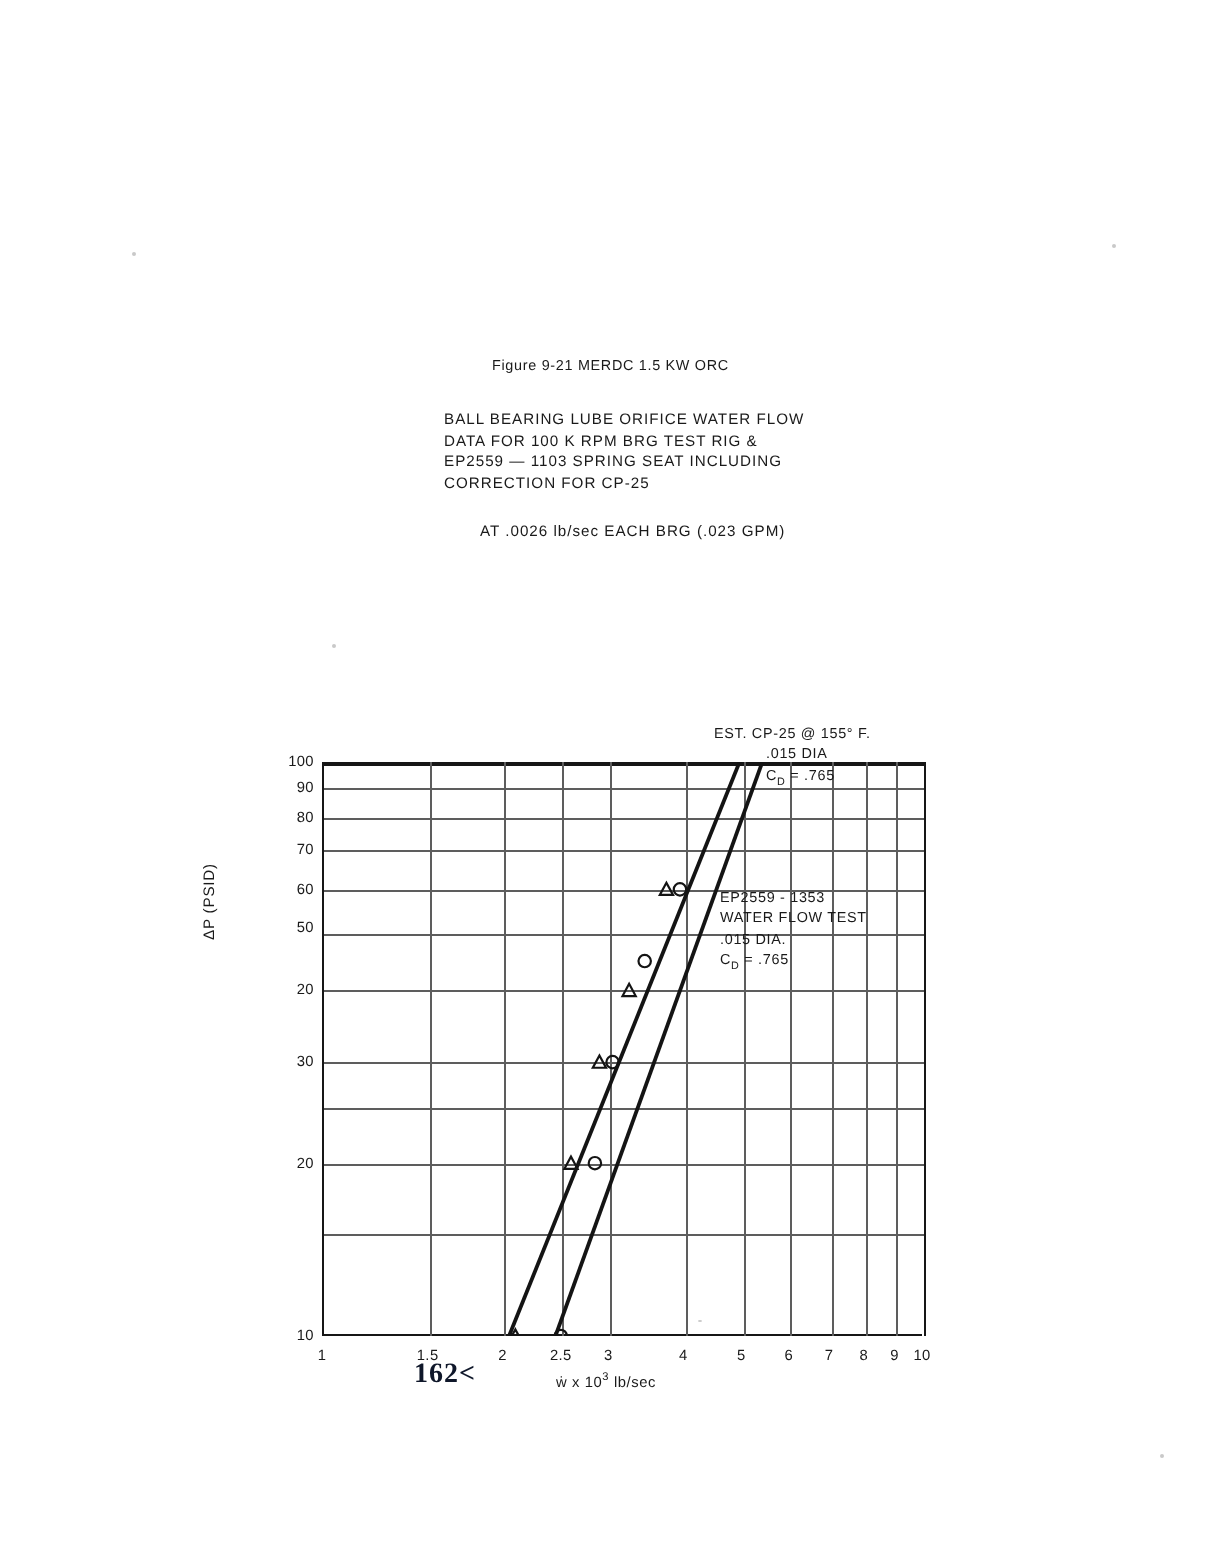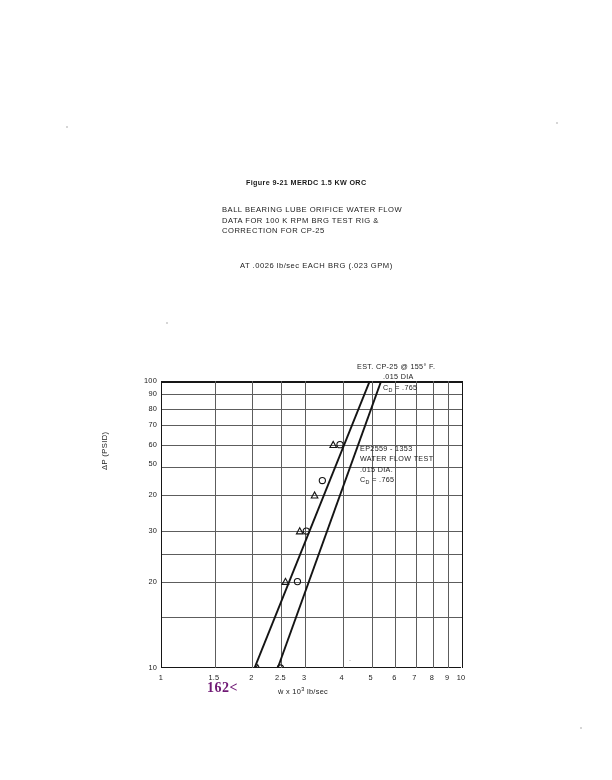--- a/index.html
+++ b/index.html
@@ -7,21 +7,21 @@
     width:612px;height:780px;background:#ffffff;
     font-family:"Liberation Sans", sans-serif;
     color:#1a1a1a;position:relative;overflow:hidden;
     -webkit-font-smoothing:none;
   }
   .page{position:absolute;inset:0;}
 
   
   .fig-caption{
     position:absolute;left:246px;top:178px;
-    font-size:7.2px;font-weight:bold;letter-spacing:.35px;
+    font-size:7.2px;font-weight:normal;letter-spacing:.35px;
     white-space:nowrap;
   }
   .title-block{
     position:absolute;left:222px;top:205px;
     font-size:7.6px;letter-spacing:.5px;line-height:10.6px;
     white-space:nowrap;
   }
   .note-block{
     position:absolute;left:197px;top:261px;
     font-size:7.6px;letter-spacing:.5px;line-height:10.6px;
@@ -62,21 +62,21 @@
     transform:rotate(-90deg);transform-origin:left top;
   }
   .xlabel{
     position:absolute;left:278px;top:686px;
     font-size:7.4px;letter-spacing:.3px;white-space:nowrap;
   }
   .xlabel sup{font-size:5.6px;vertical-align:super;}
   .pagestamp{
     position:absolute;left:207px;top:680px;
     font-size:14px;font-weight:bold;letter-spacing:.5px;
-    color:#701a75;font-family:"Liberation Serif", serif;
+    color:#0f172a;font-family:"Liberation Serif", serif;
   }
 
   
   .anno{position:absolute;font-size:7.2px;letter-spacing:.35px;line-height:10.4px;white-space:nowrap;}
   .anno sub{font-size:5.4px;vertical-align:sub;}
   .anno-est{left:357px;top:362px;}
   .anno-est .l2{margin-left:26px;}
   .anno-est .l3{margin-left:26px;}
   .anno-ep{left:360px;top:444px;}
 
@@ -87,20 +87,21 @@
 </head>
 <body>
 
 <div class="page">
 
   <div class="fig-caption">Figure 9-21   MERDC 1.5 KW ORC</div>
 
   <div class="title-block">
     <div>BALL BEARING LUBE ORIFICE WATER FLOW</div>
     <div>DATA FOR 100 K RPM BRG TEST RIG &amp;</div>
+    <div>EP2559 — 1103 SPRING SEAT INCLUDING</div>
     <div>CORRECTION FOR CP-25</div>
   </div>
 
   <div class="note-block">
     <div><span class="nind"></span><span>AT .0026 lb/sec EACH BRG (.023 GPM)</span></div>
   </div>
 
   <div class="chart">
 
     <div class="plot" id="plotbox">

